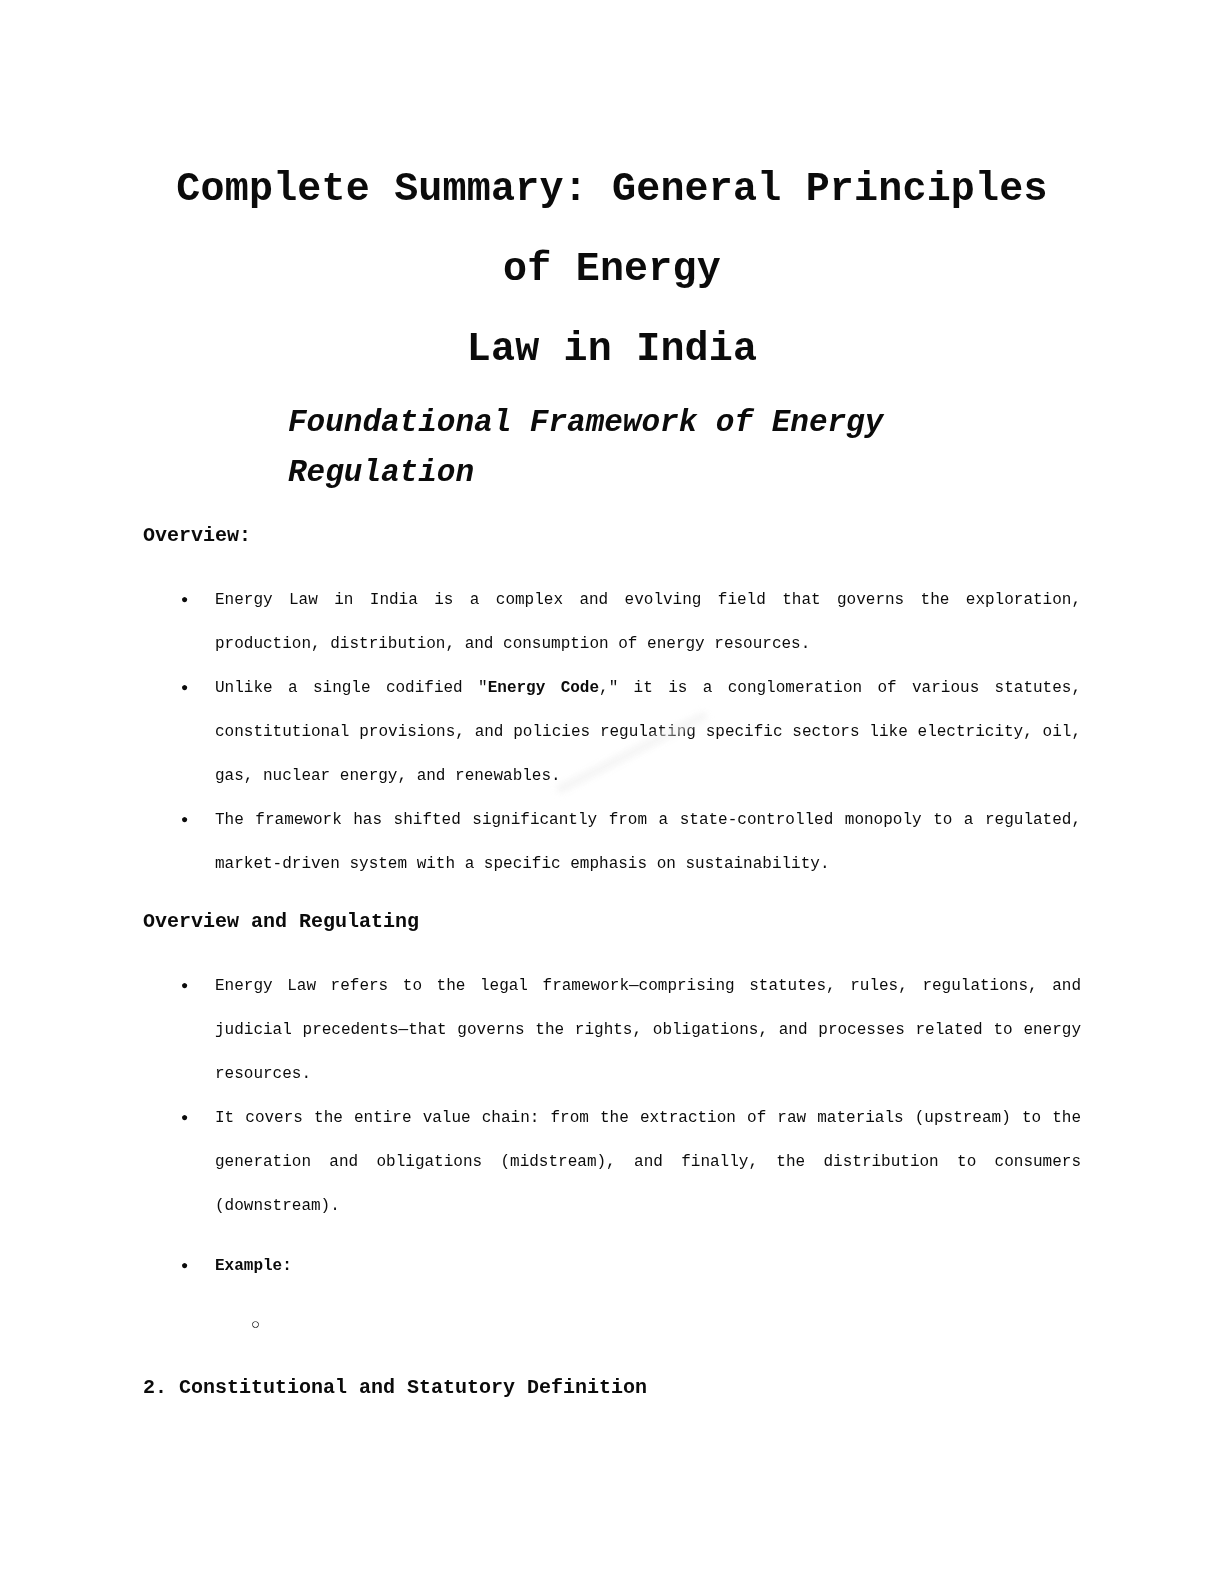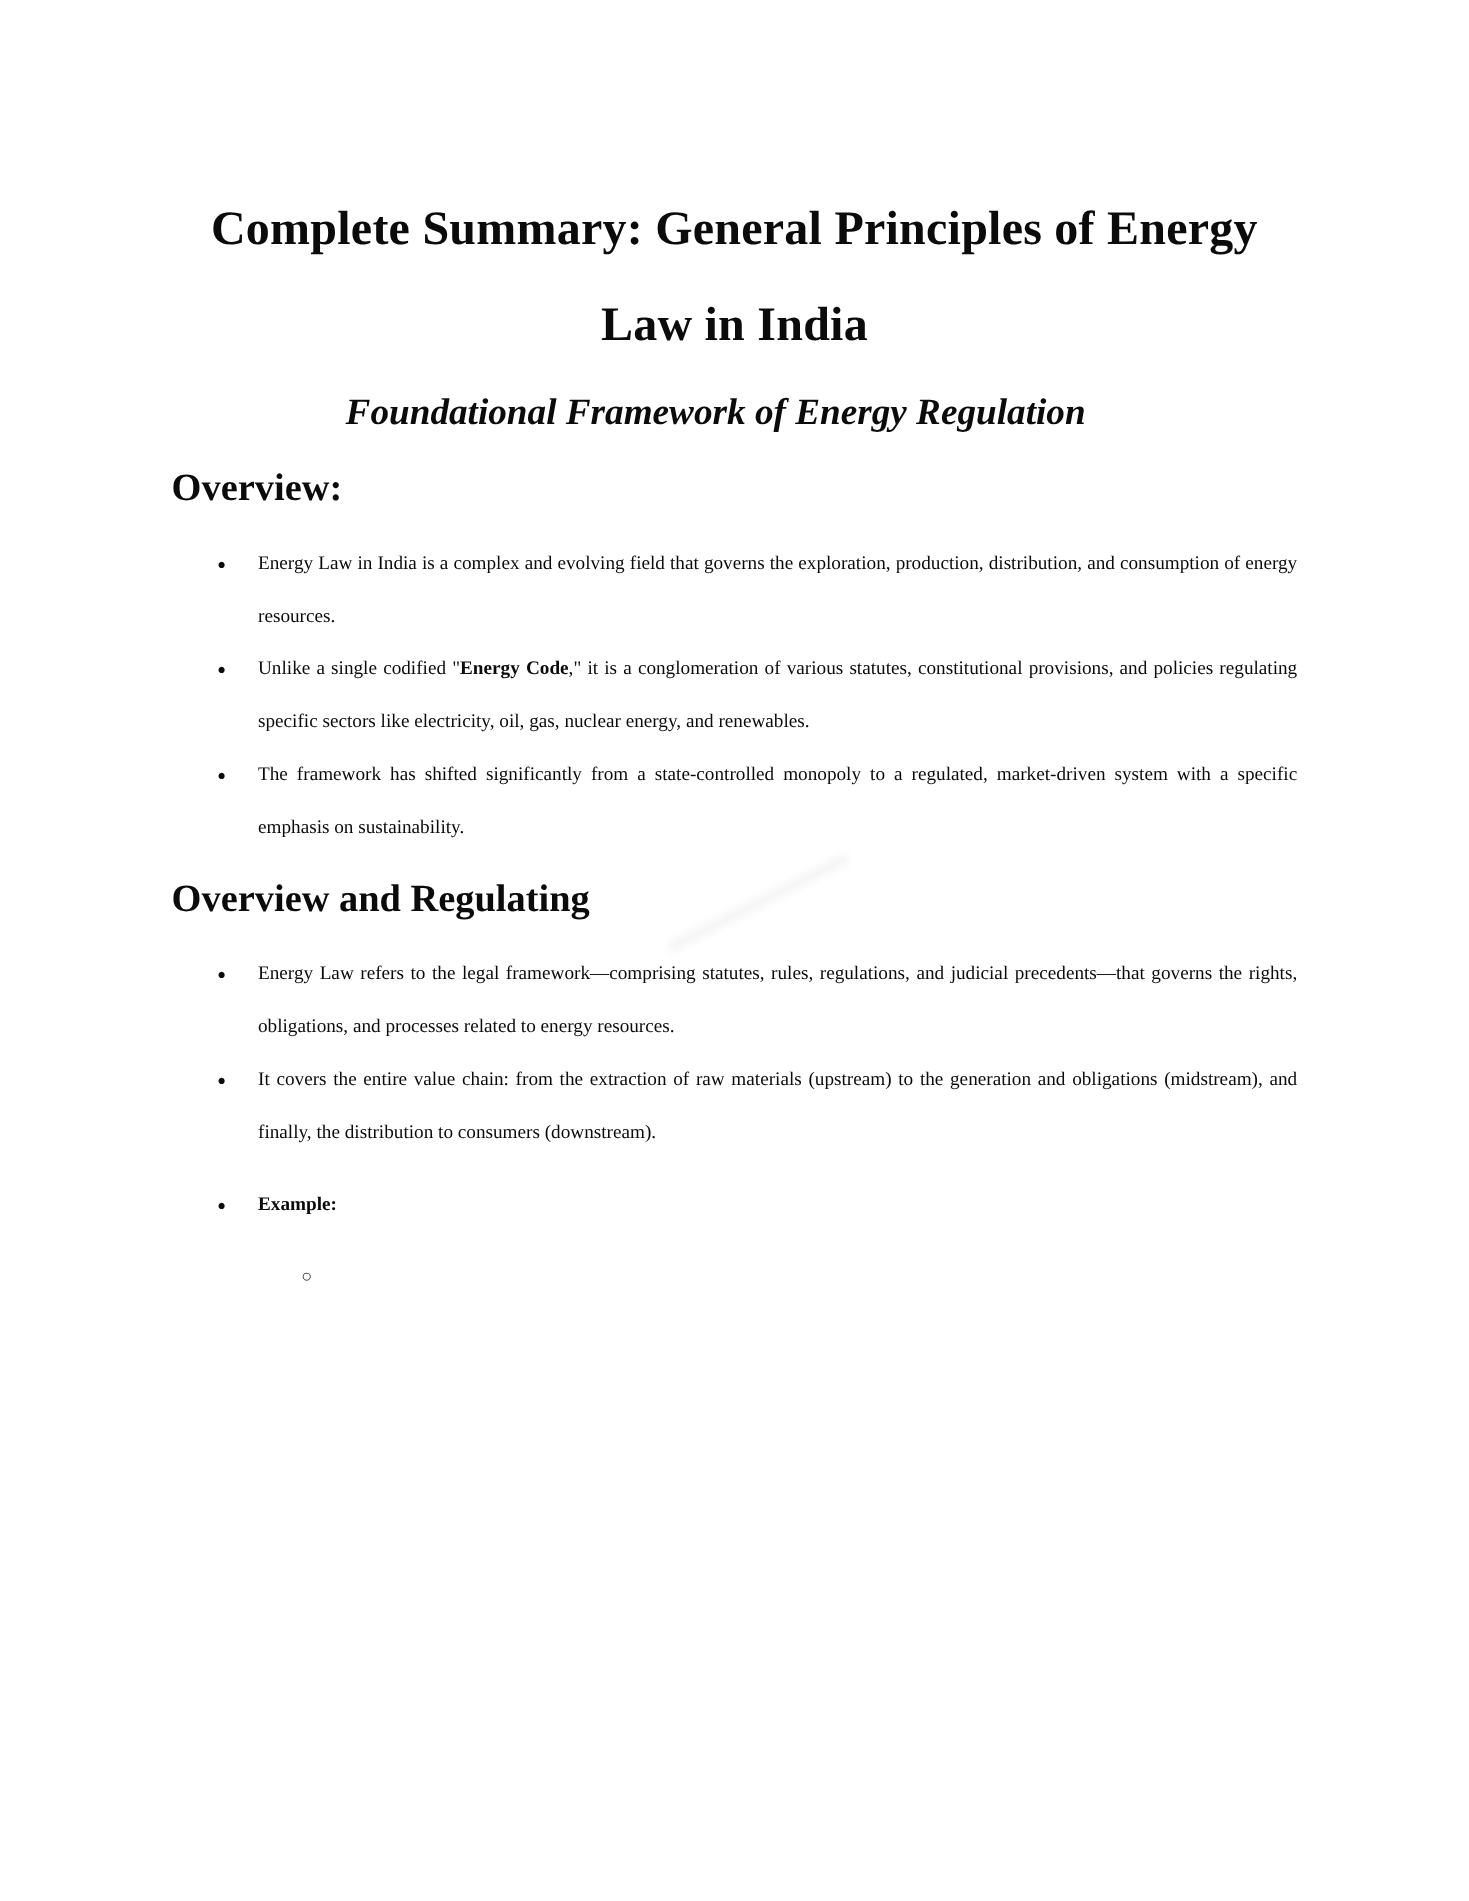--- a/index.html
+++ b/index.html
@@ -9,20 +9,21 @@
     height: 1584px;
     position: relative;
     overflow: hidden;
     font-family: "Liberation Serif", "DejaVu Serif", serif;
     color: #0b0b0b;
   }
   .page {
     position: absolute;
     inset: 0;
     padding: 150px 143px 17px 143px;
+    font-family: Liberation Mono, monospace;
   }
   
   .doc-title {
     font-size: 40px;
     font-weight: 700;
     line-height: 80px;
     text-align: center;
     letter-spacing: 0.2px;
   }
   
@@ -30,21 +31,21 @@
     margin-top: 8px;
     padding-left: 145px;
     font-size: 31px;
     font-weight: 700;
     font-style: italic;
     line-height: 50px;
     text-align: left;
   }
   
   .heading {
-    font-size: 32px;
+    font-size: 20px;
     font-weight: 700;
     line-height: 48px;
   }
   .h-overview        { margin-top: 14px; }
   .h-section         { margin-top: 12px; }
   .h-question        { margin-top: 10px; }
   .h-question-last   { margin-top: 16px; }
   
   ul { list-style: none; }
   .blist { margin-top: 18px; }
@@ -128,16 +129,17 @@
     </li>
     <li class="li-gap">
       <span class="marker">●</span>
       <p class="li-text bold-item">Example:</p>
     </li>
     <li class="li-gap">
       <span class="marker2">○</span>
     </li>
   </ul>
 
+  <div class="heading h-question-last">2. Constitutional and Statutory Definition</div>
 
 </div>
 
 <div class="artifact"></div>
 
 </body></html>

